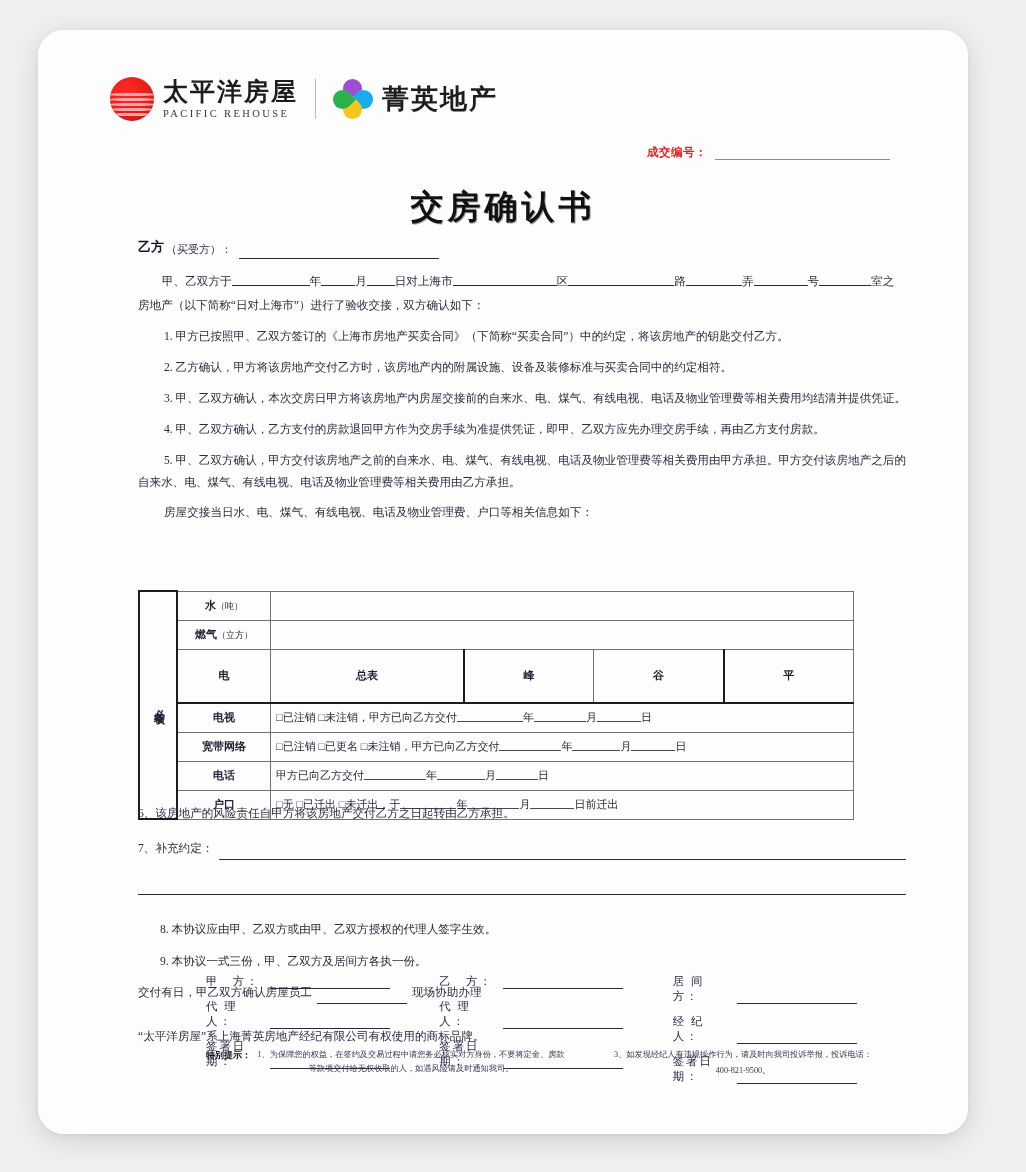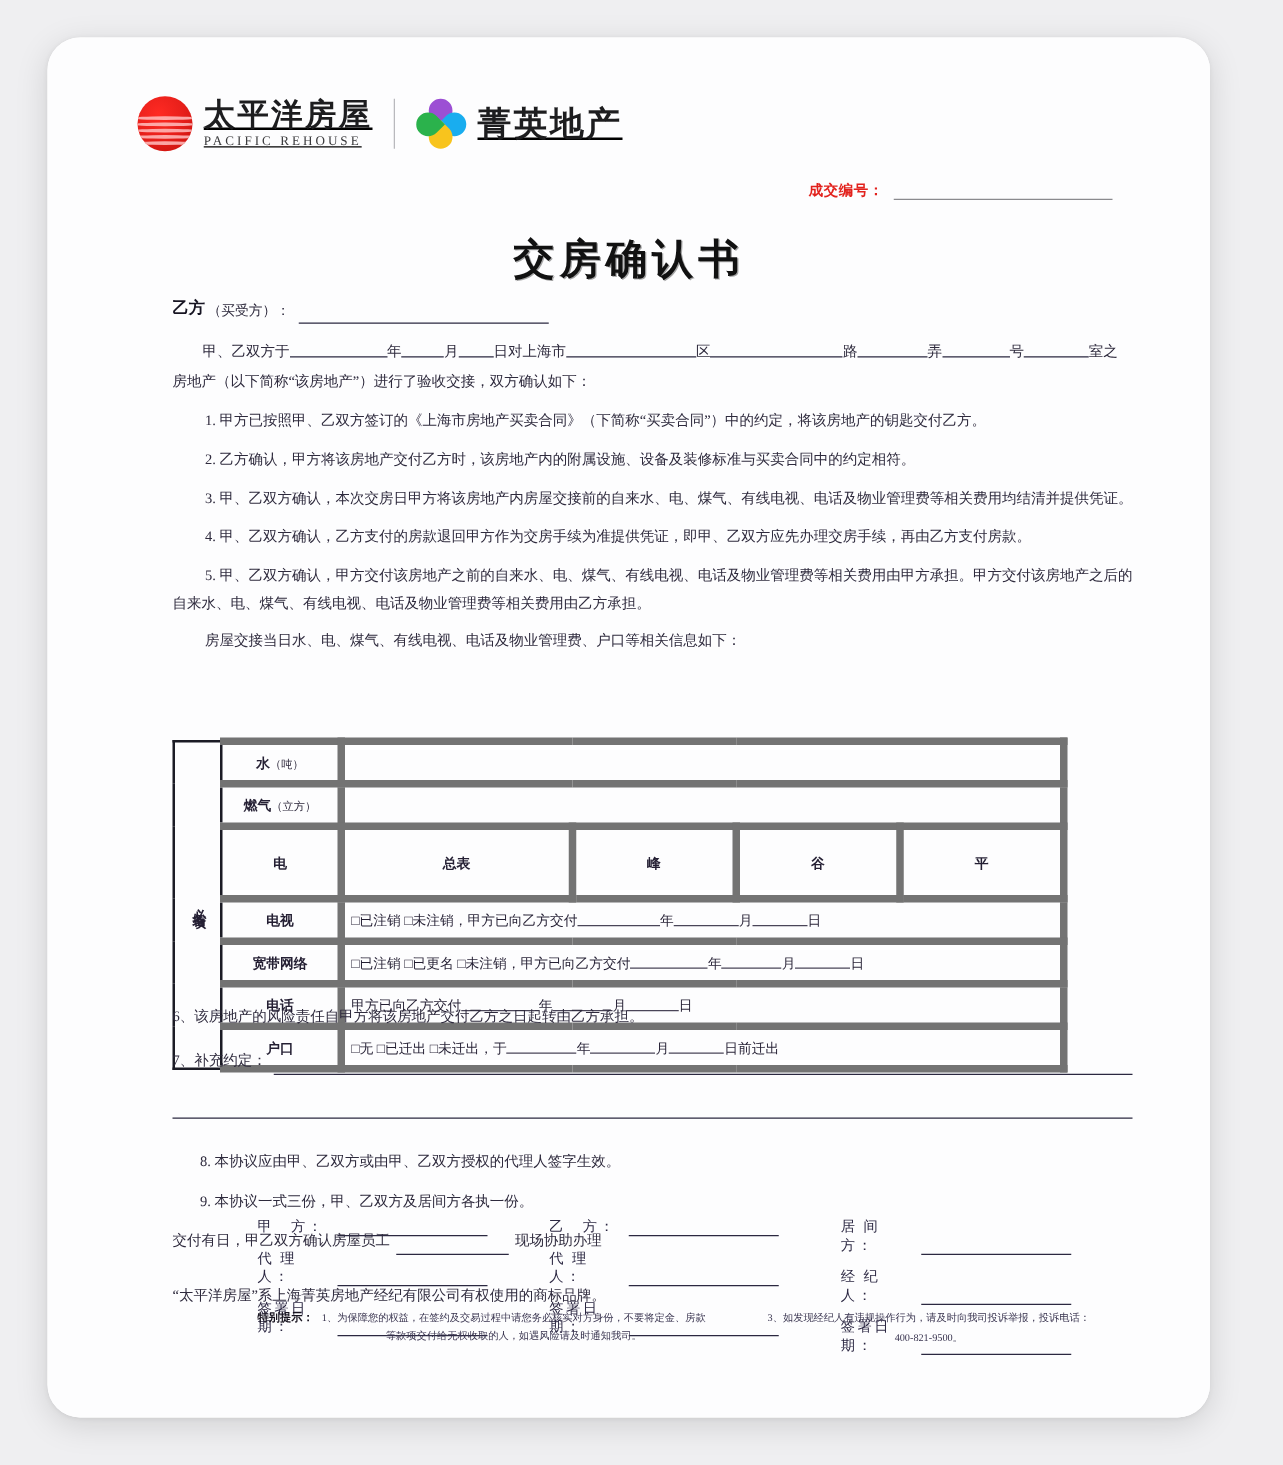--- a/index.html
+++ b/index.html
@@ -15,21 +15,21 @@
     box-shadow:0 6px 26px rgba(0,0,0,0.13), 0 1px 4px rgba(0,0,0,0.06);
   }
   .doc{
     position:absolute;left:38px;top:30px;width:930px;height:1104px;
     border-radius:26px;overflow:hidden;
     background:#fdfdfe;
   }
   .inner{position:absolute;left:0;top:0;right:0;bottom:0;padding:0;}
 
   
-  .letterhead{position:absolute;left:72px;top:42px;display:flex;align-items:center;height:54px;text-decoration:underline;}
+  .letterhead{position:absolute;left:72px;top:42px;display:flex;align-items:center;height:54px;}
   .sun-logo{width:44px;height:44px;border-radius:50%;
     background:radial-gradient(circle at 38% 32%, #ff2a23 0%, #e8201b 48%, #c3100c 100%);
     position:relative;overflow:hidden;flex:0 0 auto;}
   .sun-logo .wave{position:absolute;left:-4px;bottom:3px;width:52px;height:24px;}
   .sun-logo .wave i{position:absolute;left:0;width:52px;height:3px;background:rgba(255,190,190,0.85);
      border-radius:50%;}
   .brand-cn{font-family:"DejaVu Sans","Liberation Sans",sans-serif;font-weight:bold;
      font-size:25px;color:#1d1d1f;letter-spacing:2px;line-height:1.05;}
   .brand-en{font-family:"Liberation Serif",serif;font-size:10.5px;color:#3a3a3c;
      letter-spacing:2.4px;margin-top:2px;}
@@ -68,21 +68,21 @@
 
   .para{margin-top:12px;text-indent:24px;line-height:1.95;}
   .para.noind{text-indent:0;}
   .fill{display:inline-block;border-bottom:1px solid #2b2840;height:11px;vertical-align:-1px;}
   .clause{margin-top:9px;text-indent:26px;line-height:1.9;}
 
   
   .tbl-wrap{position:absolute;left:100px;top:560px;width:716px;}
   table.util{border-collapse:collapse;width:100%;font-size:10.6px;color:#241f33;
      filter:blur(0.4px);}
-  table.util td{border:6px solid #737373;padding:3px 5px;height:22px;vertical-align:middle;}
+  table.util td{border:1px solid #737373;padding:3px 5px;height:22px;vertical-align:middle;}
   .hardb{border-left:2px solid #1b1b25 !important;}
   .vlabel{width:26px;border-right:2px solid #1b1b25 !important;
      border-left:2px solid #1b1b25 !important;
      border-top:2px solid #1b1b25 !important;border-bottom:2px solid #1b1b25 !important;
      text-align:center;font-weight:bold;font-size:11px;}
   .vlabel span{writing-mode:vertical-rl;display:inline-block;letter-spacing:3px;
      font-family:"DejaVu Sans","Liberation Sans",sans-serif;}
   .rowname{width:82px;text-align:center;font-weight:bold;font-size:11px;
      font-family:"DejaVu Sans","Liberation Sans",sans-serif;}
   .rowname .unit{font-weight:normal;font-size:9px;}
@@ -156,21 +156,21 @@
 
       <div class="party-row">
         <span class="party-key">乙方</span>
         <span class="party-paren">（买受方）：</span>
         <span class="party-line"></span>
       </div>
 
       <div class="para">
         <span>甲、乙双方于</span><span class="fill" style="width:78px"></span><span>年</span><span class="fill" style="width:34px"></span><span>月</span><span class="fill" style="width:28px"></span><span>日对上海市</span><span class="fill" style="width:104px"></span><span>区</span><span class="fill" style="width:106px"></span><span>路</span><span class="fill" style="width:56px"></span><span>弄</span><span class="fill" style="width:54px"></span><span>号</span><span class="fill" style="width:52px"></span><span>室之</span>
       </div>
-      <div class="para noind" style="margin-top:1px">房地产（以下简称“该房地产”）进行了验收交接，双方确认如下：</div>
+      <div class="para noind" style="margin-top:1px">房地产（以下简称“日对上海市”）进行了验收交接，双方确认如下：</div>
 
       <div class="clause">
         <span>1.</span>
         <span>甲方已按照甲、乙双方签订的《上海市房地产买卖合同》（下简称“买卖合同”）中的约定，将该房地产的钥匙交付乙方。</span>
       </div>
       <div class="clause">
         <span>2.</span>
         <span>乙方确认，甲方将该房地产交付乙方时，该房地产内的附属设施、设备及装修标准与买卖合同中的约定相符。</span>
       </div>
       <div class="clause">

